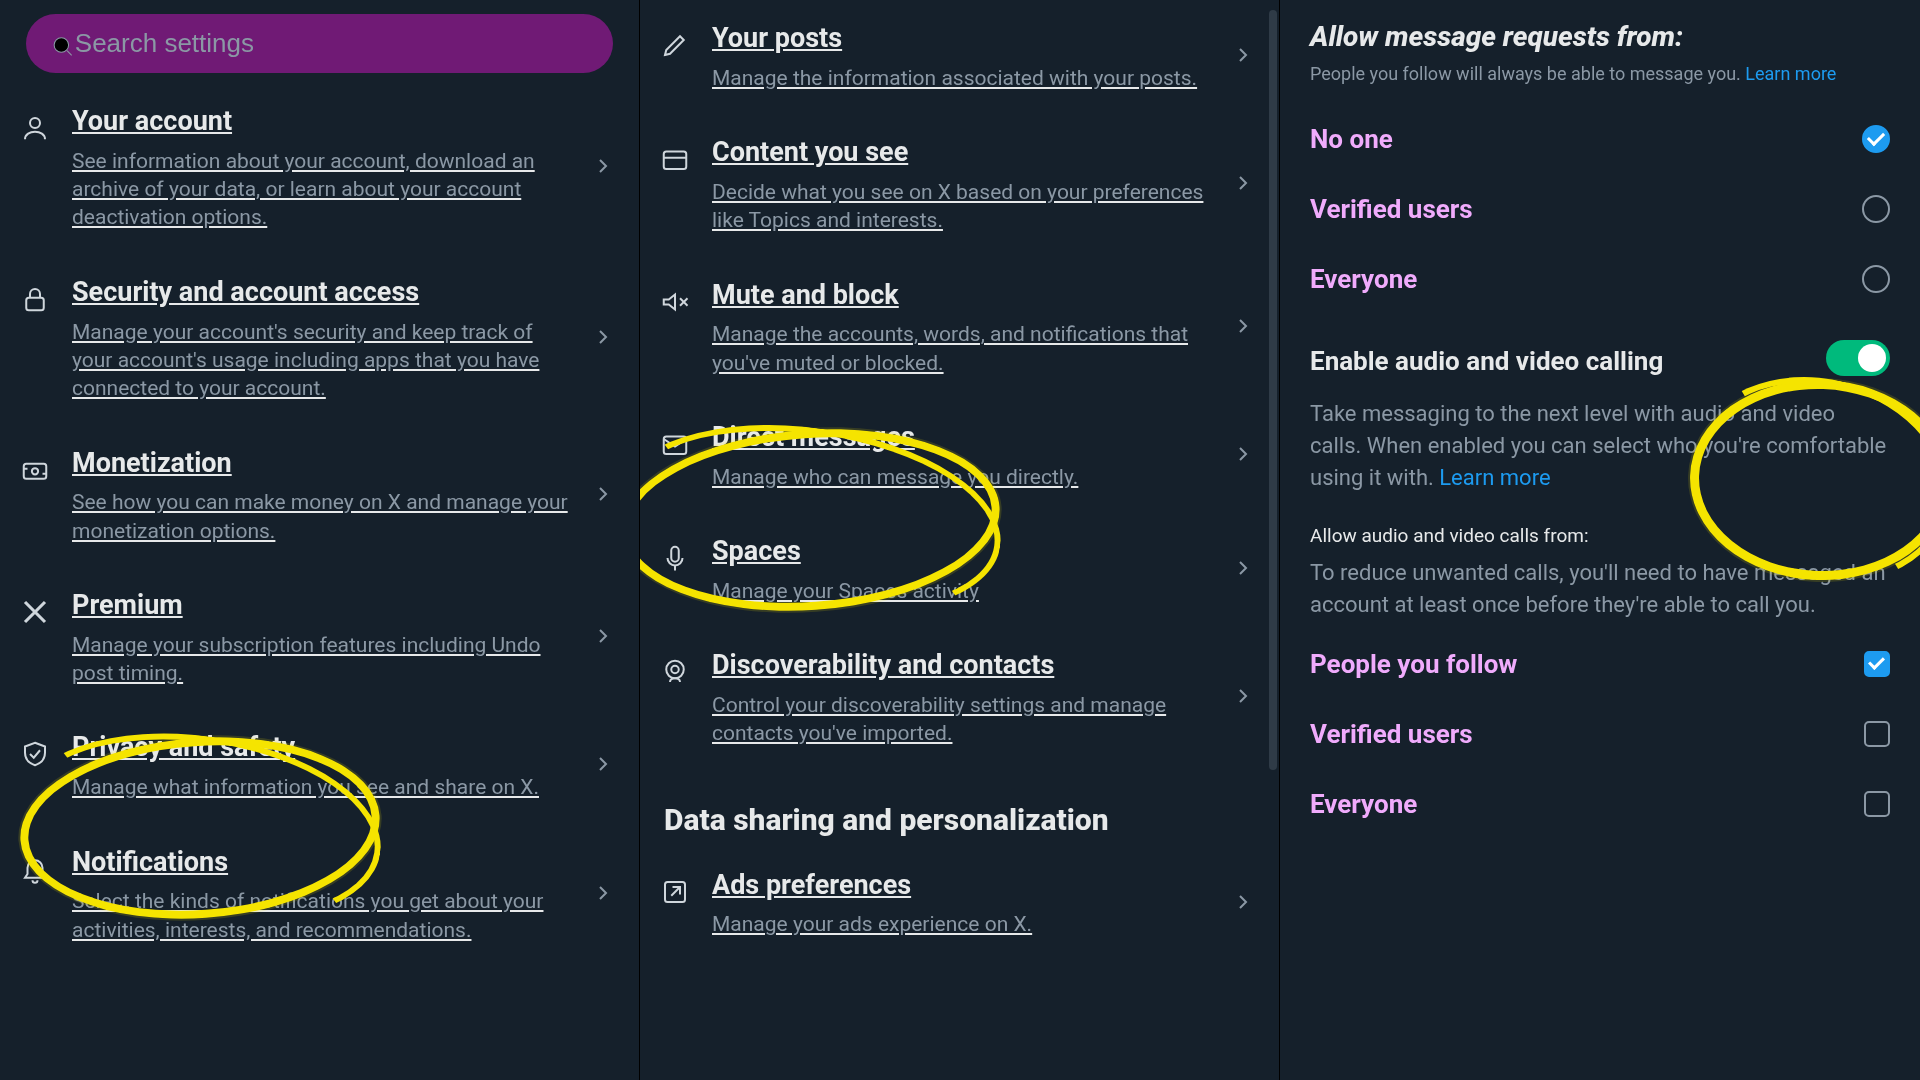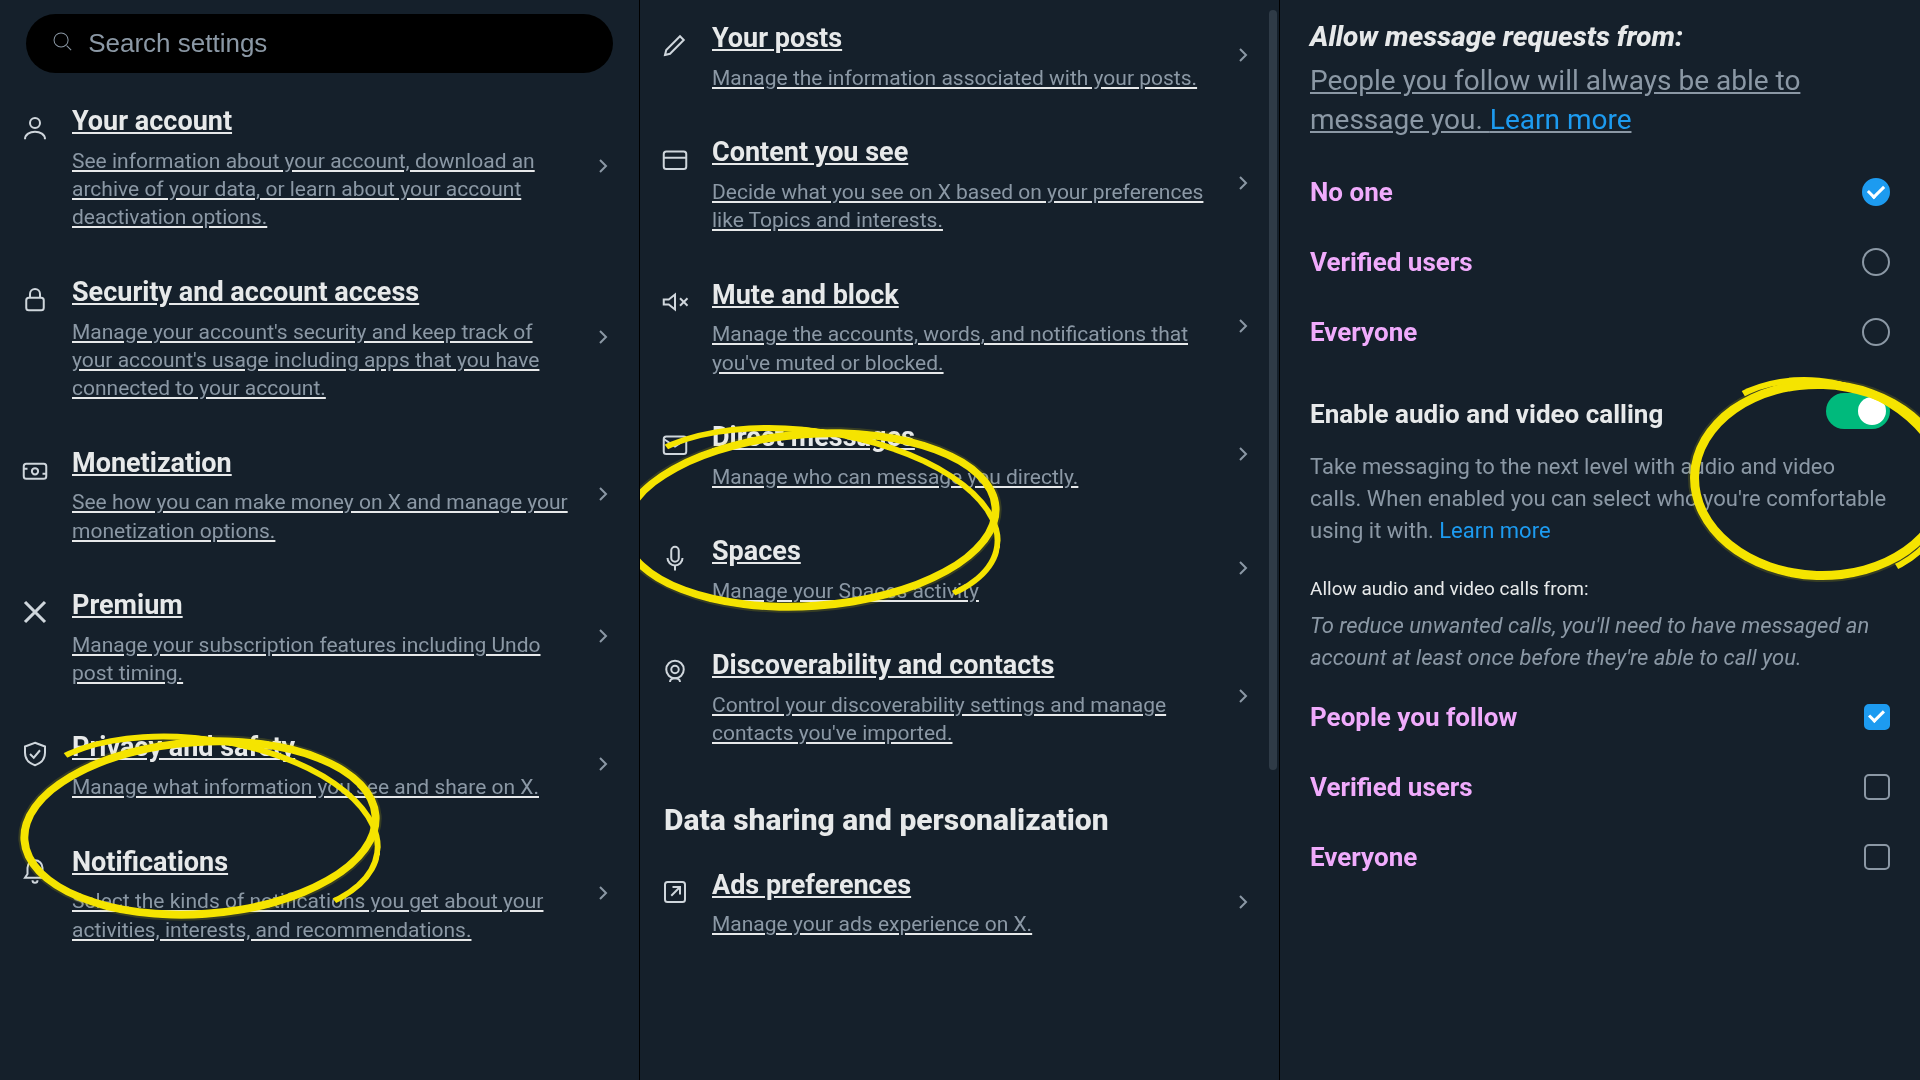--- a/index.html
+++ b/index.html
@@ -18,25 +18,24 @@
     overflow-y: auto;
     position: relative;
   }
   .panel-left { width: 640px; border-right: 1px solid #000; }
   .panel-mid  { width: 640px; border-right: 1px solid #000; }
   .panel-right{ width: 640px; }
   
   
   .search-wrap { padding: 14px 26px 10px 26px; }
   .search {
-    display: flex; align-items: flex-start;
-    background: #000000;
+    display: flex; align-items: flex-end;
+    background: #701a75;
     border-radius: 999px;
     padding: 14px 24px;
-    gap: 14px;
   }
   .search input {
     background: transparent; border: none; outline: none;
     color: #8b98a5; font-size: 26px; width: 100%;
   }
   .search input::placeholder { color: #8b98a5; }
   .search svg { width: 26px; height: 26px; stroke: #8b98a5; }
 
   
   .row {
@@ -63,21 +62,21 @@
 
   
   .section-header {
     font-size: 30px; font-weight: 800;
     padding: 32px 24px 10px 24px;
     color: #e7e9ea;
   }
 
   
   .r-title { font-size: 28px; font-weight: 800; padding: 20px 30px 8px 30px; font-style: italic; }
-  .r-sub   { font-size: 28px; color: #8b98a5; padding: 0 30px 18px 30px; line-height: 1.4; text-decoration: underline; }
+  .r-sub   { font-size: 18px; color: #8b98a5; padding: 0 30px 18px 30px; line-height: 1.4; }
   .link    { color: #1d9bf0; text-decoration: none; }
   .opt-row {
     display: flex; align-items: center; justify-content: space-between;
     padding: 20px 30px;
     cursor: pointer;
   }
   .opt-row .label { font-size: 26px; font-weight: 700; color: #f0abfc; }
   .radio {
     width: 28px; height: 28px; border-radius: 50%;
     border: 2.5px solid #8b98a5;
@@ -450,21 +449,21 @@
     <div class="label">Enable audio and video calling</div>
     <div class="toggle">
         <div class="knob"></div>
       </div>
   </div>
   <div class="r-body">
     <span>Take messaging to the next level with audio and video calls. When enabled you can select who you're comfortable using it with. </span><a href="#" class="link">Learn more</a>
   </div>
 
   <div class="r-h2">Allow audio and video calls from:</div>
-  <div class="r-body" style="padding-top:4px;font-style:italic;">To reduce unwanted calls, you'll need to have messaged an account at least once before they're able to call you.</div>
+  <div class="r-body" style="padding-top:4px;">To reduce unwanted calls, you'll need to have messaged an account at least once before they're able to call you.</div>
   <div id="check-rows">
       <div class="opt-row">
         <div class="label">People you follow</div>
     <div class="checkbox checked"></div>
       </div>
       <div class="opt-row">
         <div class="label">Verified users</div>
     <div class="checkbox "></div>
       </div>
       <div class="opt-row">

